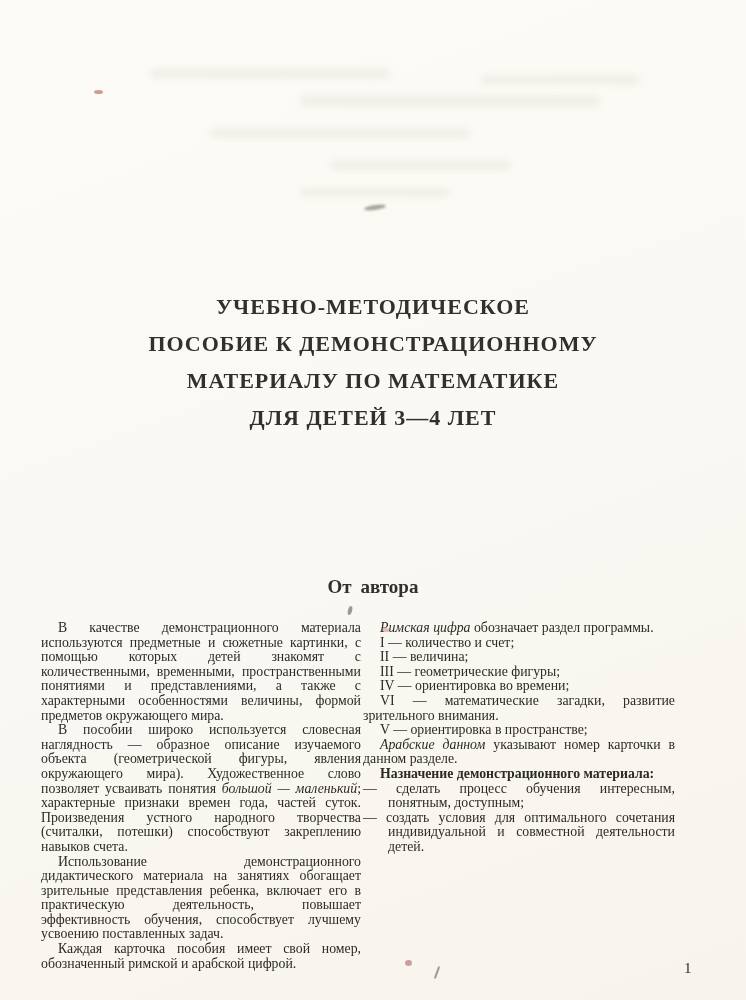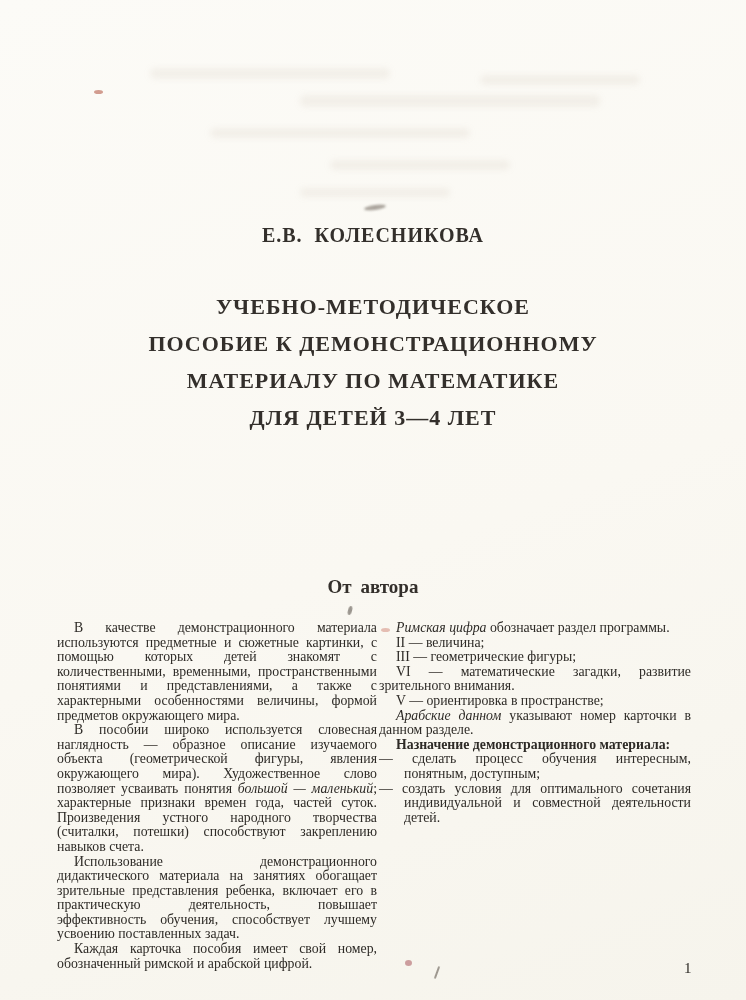--- a/index.html
+++ b/index.html
@@ -43,21 +43,21 @@
     text-align: center;
     font-weight: bold;
     font-size: 19px;
     word-spacing: 4px;
     color: #332f2b;
   }
 
   
   .columns {
     position: absolute;
-    top: 621px; left: 57px;
+    top: 621px; left: 41px;
     width: 648px;
     display: flex;
     gap: 2px;
   }
   .col {
     font-size: 13.8px;
     line-height: 14.6px;
     text-align: justify;
     color: #2d2a26;
   }
@@ -104,42 +104,43 @@
   <div class="ghost" style="left:330px; top:160px; width:180px; height:10px;"></div>
   <div class="ghost" style="left:300px; top:188px; width:150px; height:9px;"></div>
 
   <div class="speck speck-red1"></div>
   <div class="speck speck-dark1"></div>
   <div class="speck speck-dark2"></div>
   <div class="speck speck-red2"></div>
   <div class="speck speck-red3"></div>
   <div class="speck speck-slash"></div>
 
-  <div class="author">Е.В. КОЛЕСНИКОВА</div>
 
   <div class="title">
       <div>УЧЕБНО-МЕТОДИЧЕСКОЕ</div>
       <div>ПОСОБИЕ К ДЕМОНСТРАЦИОННОМУ</div>
       <div>МАТЕРИАЛУ ПО МАТЕМАТИКЕ</div>
       <div>ДЛЯ ДЕТЕЙ 3—4 ЛЕТ</div>
     </div>
 
   <div class="section-heading">От автора</div>
 
   <div class="columns">
     <div class="col col-left">
         <p class="para indent"><span>В качестве демонстрационного материала используются предметные и сюжетные картинки, с помощью которых детей знакомят с количественными, временны́ми, пространственными понятиями и представлениями, а также с характерными особенностями величины, формой предметов окружающего мира.</span></p>
         <p class="para indent"><span>В пособии широко используется словесная наглядность — образное описание изучаемого объекта (геометрической фигуры, явления окружающего мира). Художественное слово позволяет усваивать понятия </span><span class="it">большой — маленький</span><span>; характерные признаки времен года, частей суток. Произведения устного народного творчества (считалки, потешки) способствуют закреплению навыков счета.</span></p>
         <p class="para indent"><span>Использование демонстрационного дидактического материала на занятиях обогащает зрительные представления ребенка, включает его в практическую деятельность, повышает эффективность обучения, способствует лучшему усвоению поставленных задач.</span></p>
         <p class="para indent"><span>Каждая карточка пособия имеет свой номер, обозначенный римской и арабской цифрой.</span></p>
       </div>
     <div class="col col-right">
         <p class="para indent"><span class="it">Римская цифра</span><span> обозначает раздел программы.</span></p>
+        <p class="para indent"><span>I — количество и счет;</span></p>
         <p class="para indent"><span>II — величина;</span></p>
         <p class="para indent"><span>III — геометрические фигуры;</span></p>
+        <p class="para indent"><span>IV — ориентировка во времени;</span></p>
         <p class="para indent"><span>VI — математические загадки, развитие зрительного внимания.</span></p>
         <p class="para indent"><span>V — ориентировка в пространстве;</span></p>
         <p class="para indent"><span class="it">Арабские данном</span><span> указывают номер карточки в данном разделе.</span></p>
         <p class="para indent"><span class="bd">Назначение демонстрационного материала:</span></p>
         <p class="para hang"><span>— сделать процесс обучения интересным, понятным, доступным;</span></p>
         <p class="para hang"><span>— создать условия для оптимального сочетания индивидуальной и совместной деятельности детей.</span></p>
       </div>
   </div>
 
   <div class="page-number">1</div>

